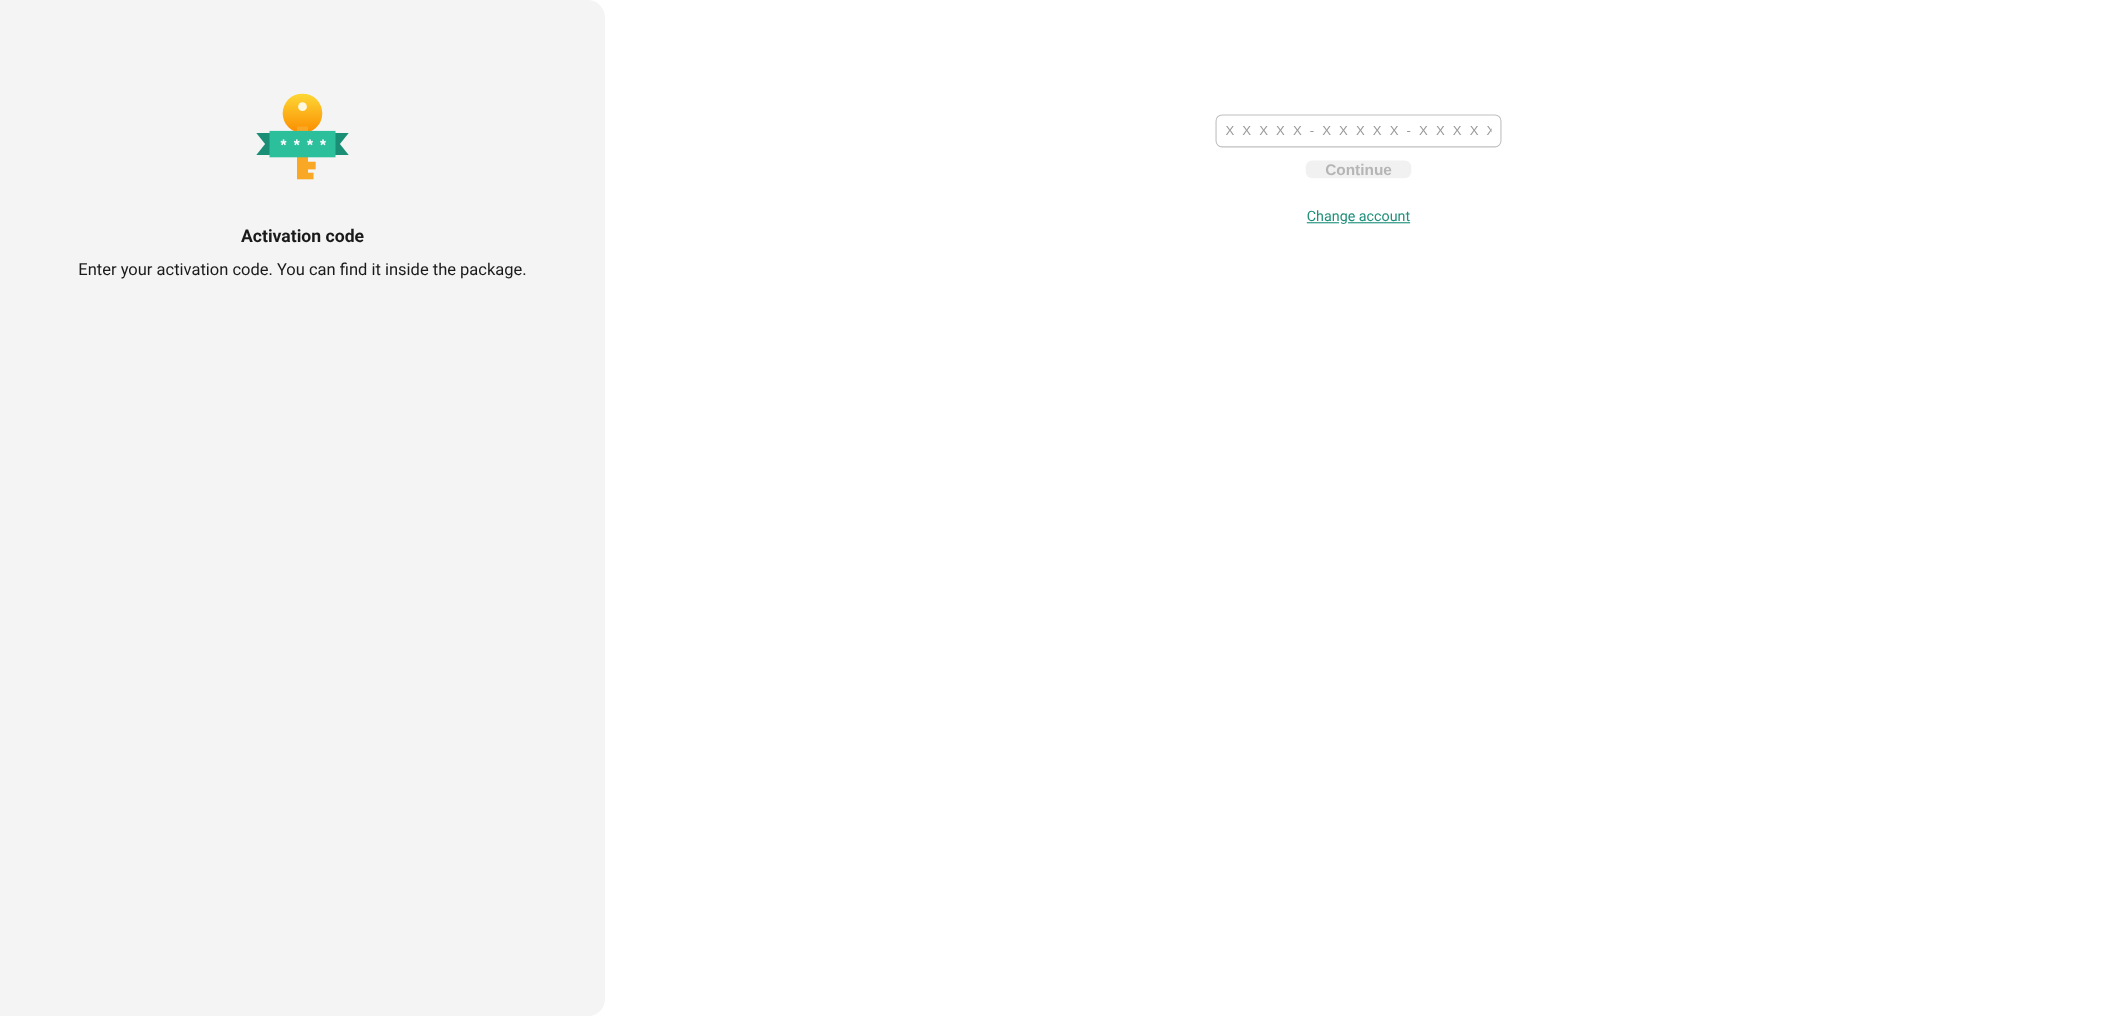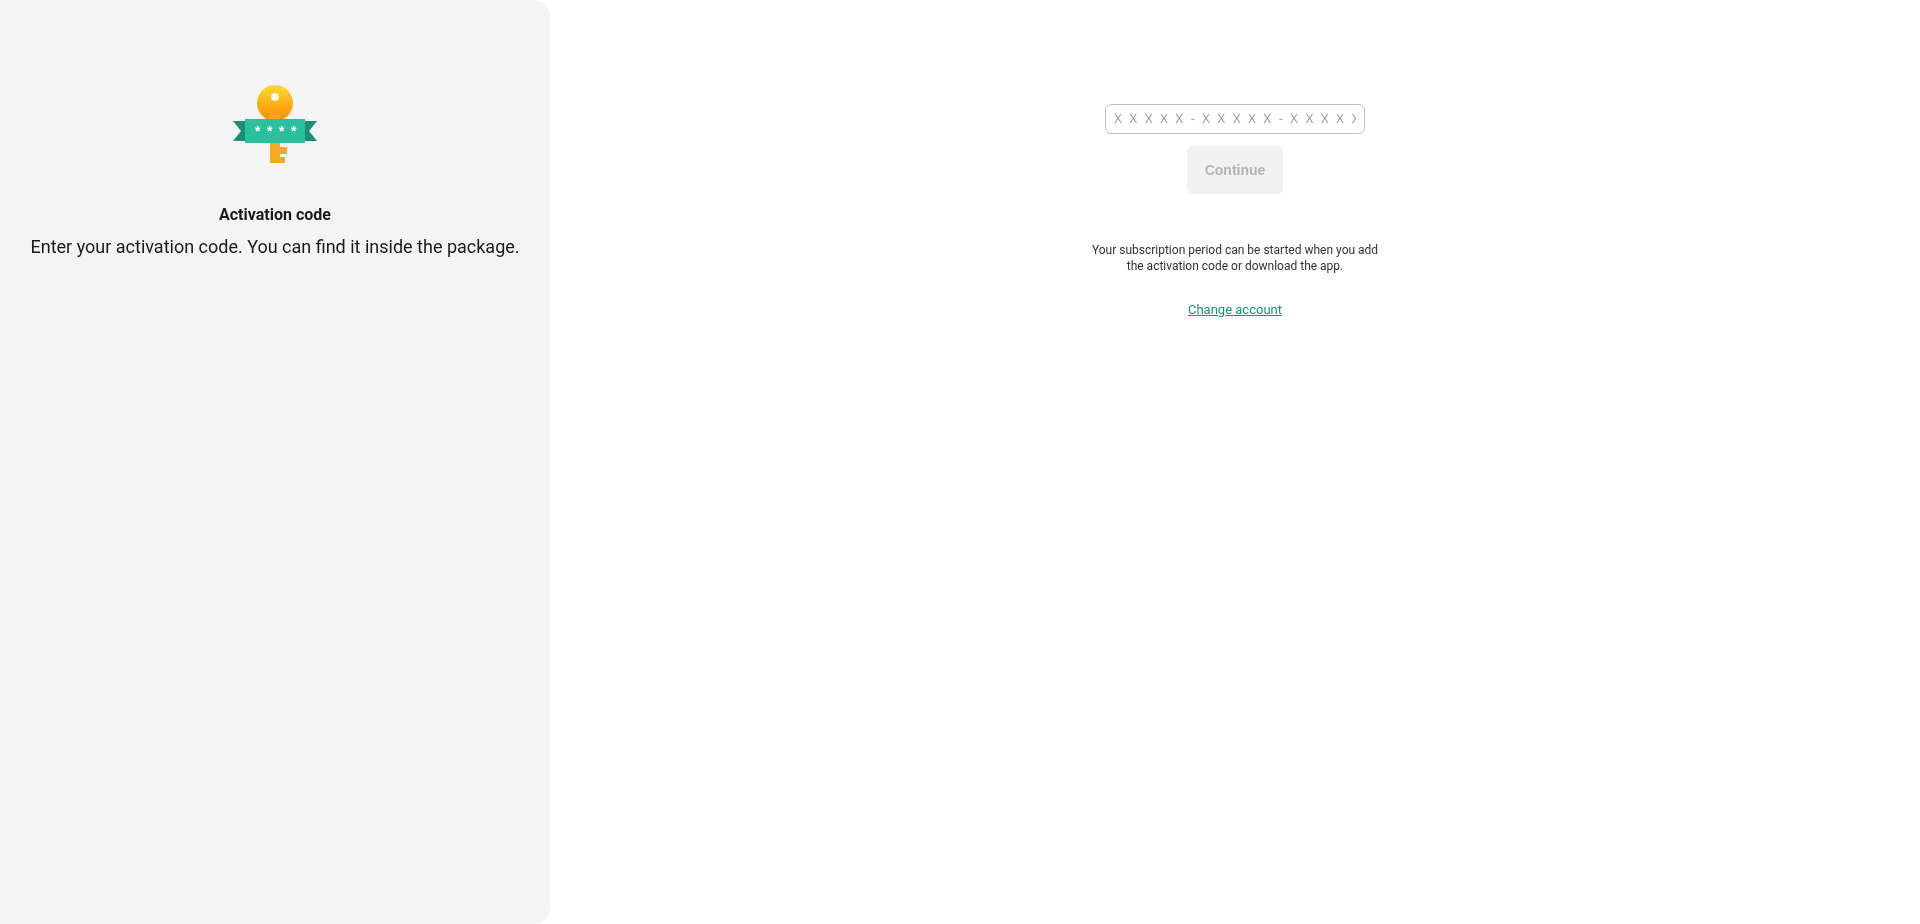--- a/index.html
+++ b/index.html
@@ -14,21 +14,21 @@
       border-bottom-right-radius: 16px;
       display: flex;
       flex-direction: column;
       align-items: center;
       padding-top: 85px;
     }
 
     .key-illustration { width: 100px; height: 90px; position: relative; margin-bottom: 30px; }
 
     .heading { font-size: 16px; font-weight: 700; color: #1a1a1a; margin-bottom: 12px; }
-    .subheading { font-size: 18px; color: #1a1a1a; }
+    .subheading { font-size: 15px; color: #1a1a1a; }
 
     .right-panel {
       flex: 1;
       display: flex;
       flex-direction: column;
       align-items: center;
       padding-top: 104px;
     }
 
     .code-input {
@@ -40,21 +40,21 @@
       font-size: 12px;
       letter-spacing: 2px;
       color: #333;
       padding: 0 8px;
     }
     .code-input::placeholder { color: #9a9a9a; }
 
     .continue-btn {
       margin-top: 12px;
       width: 96px;
-      height: 48px;
+      height: 16px;
       border: none;
       border-radius: 6px;
       background: #f1f1f1;
       color: #b5b5b5;
       font-size: 14px;
       font-weight: 600;
       cursor: default;
     }
 
     .info-text {
@@ -107,15 +107,14 @@
       </g>
     </svg>
   </div>
   <h1 class="heading">Activation code</h1>
   <p class="subheading">Enter your activation code. You can find it inside the package.</p>
 </div>
 
 <div class="right-panel">
   <input class="code-input" type="text" placeholder="X X X X X - X X X X X - X X X X X - X X X X X" style="">
   <button class="continue-btn" disabled="">Continue</button>
-  <p class="info-text">Your subscription period can be started when you add the activation code or download the app.</p>
   <a class="change-link">Change account</a>
 </div>
 
 </body></html>

